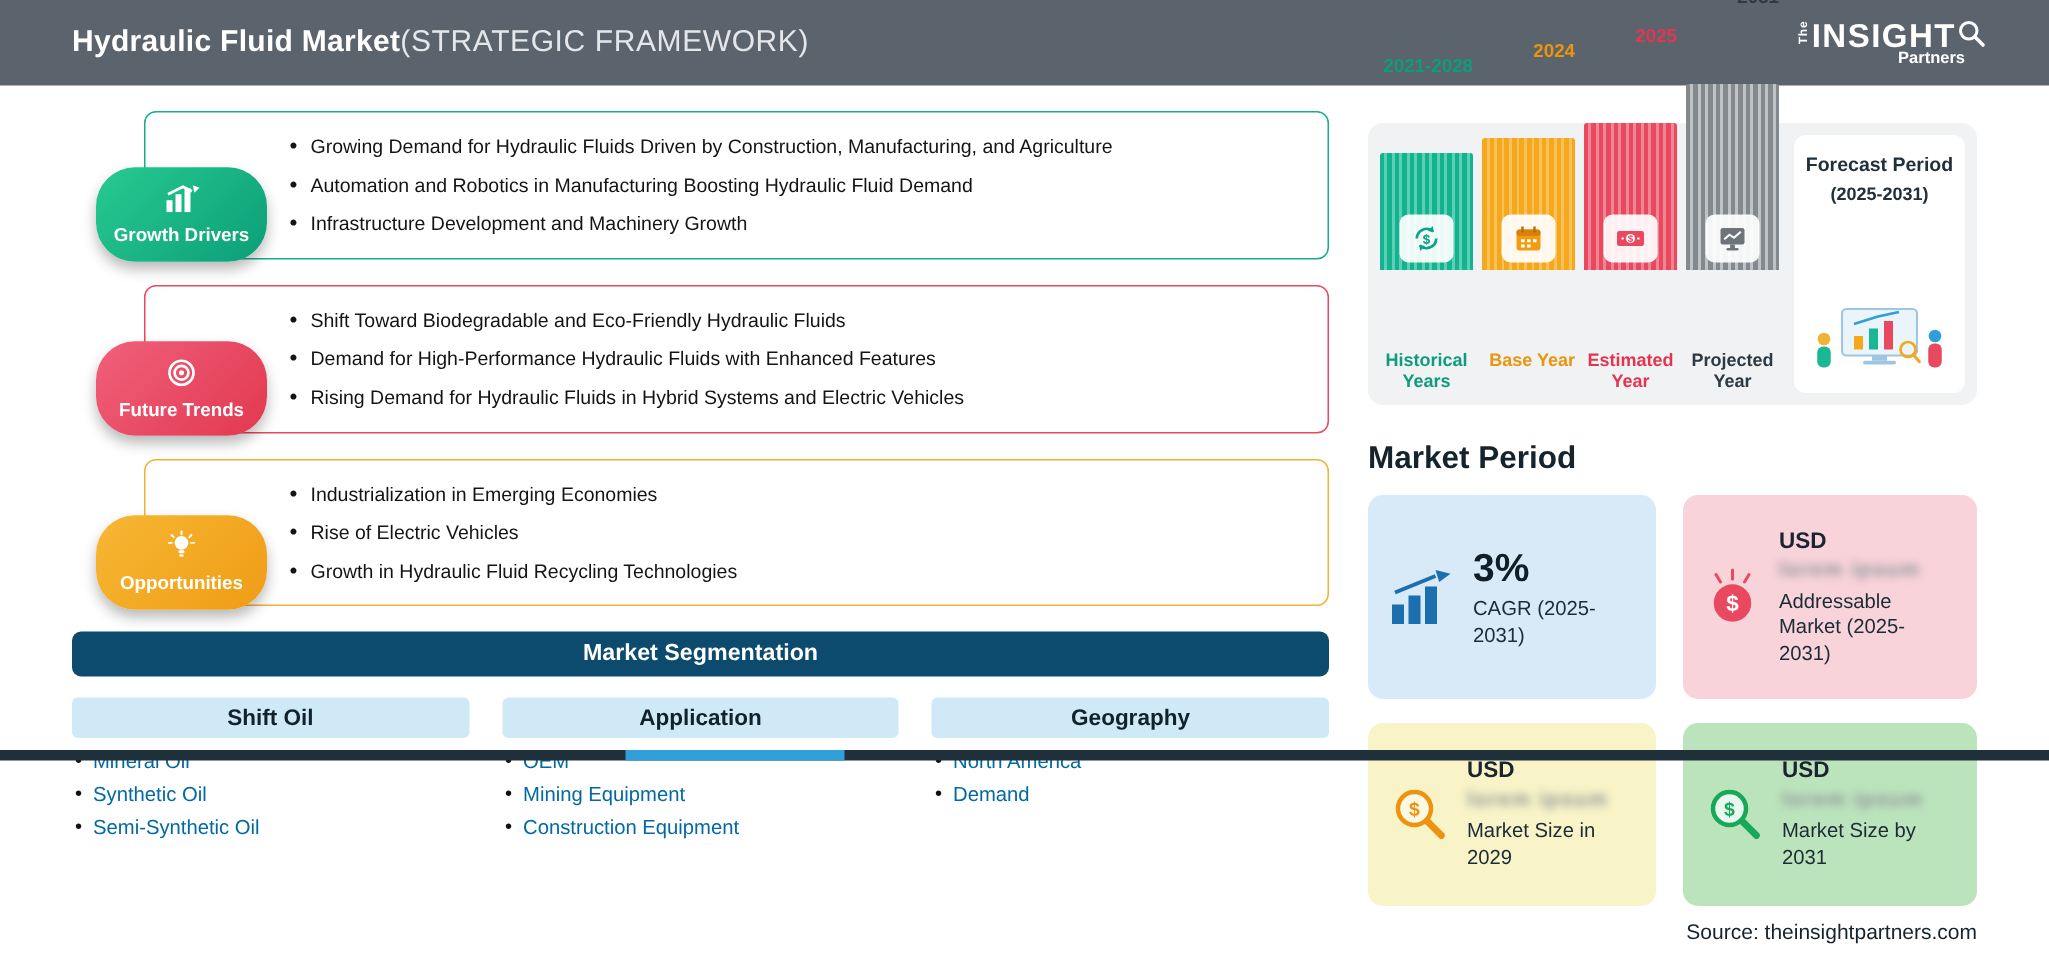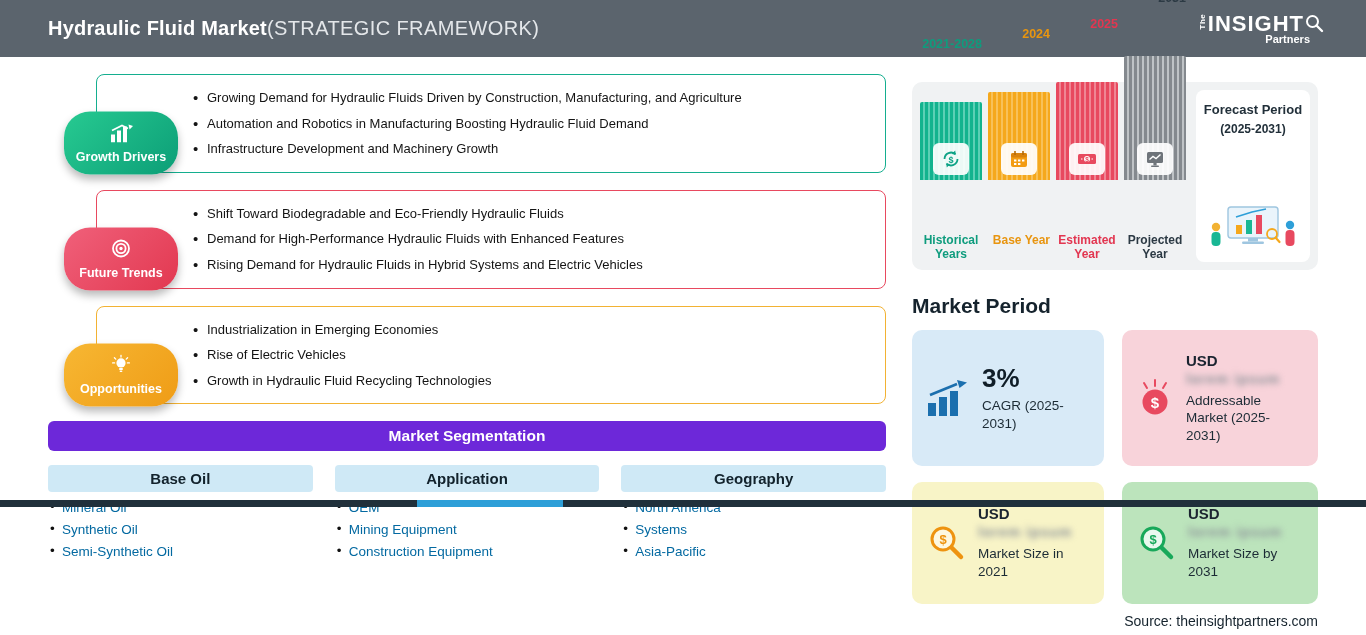--- a/index.html
+++ b/index.html
@@ -32,21 +32,21 @@
   .row-1 .section-badge { background:linear-gradient(135deg,#f0607a,#e23850); }
   .row-2 .section-badge { background:linear-gradient(135deg,#f7b733,#ef9c16); }
   .badge-label { font-size:12.5px; font-weight:bold; }
   .bullet-list { list-style:none; }
   .bullet-list li { position:relative; padding-left:14px; font-size:13px; color:#141414; margin:10px 0; line-height:1.2; }
   .bullet-list li:first-child { margin-top:2px; }
   .bullet-list li:last-child { margin-bottom:2px; }
   .bullet-list li::before { content:"•"; position:absolute; left:0; top:-1px; font-size:15px; color:#141414; }
 
   
-  .seg-bar { margin-top:4px; height:30px; background:#6d28d9; border-radius:6px; color:#fff;
+  .seg-bar { margin-top:4px; height:30px; background:#0c4a6e; border-radius:6px; color:#fff;
              font-size:15.5px; font-weight:bold; display:flex; align-items:center; justify-content:center; }
   .seg-cols { display:flex; gap:22px; margin-top:14px; }
   .seg-col { flex:1; }
   .seg-col-header { background:#cfe9f6; border-radius:4px; height:27px; display:flex; align-items:center;
                     justify-content:center; font-size:15px; font-weight:bold; color:#12222c; }
   .seg-items { list-style:none; margin-top:8px; padding-left:2px; }
   .seg-items li { position:relative; padding-left:12px; font-size:13.5px; color:#0369a1; margin:7px 0; }
   .seg-items li::before { content:"•"; position:absolute; left:0; top:-1px; color:#101010; }
 
   
@@ -173,41 +173,40 @@
           <li>Industrialization in Emerging Economies</li>
           <li>Rise of Electric Vehicles</li>
           <li>Growth in Hydraulic Fluid Recycling Technologies</li>
         </ul>
       </div>
     </div>
 
     <div class="seg-bar">Market Segmentation</div>
     <div class="seg-cols">
       <div class="seg-col">
-        <div class="seg-col-header">Base Oil</div>
+        <div class="seg-col-header">Shift Oil</div>
         <ul class="seg-items">
           <li>Mineral Oil</li>
           <li>Synthetic Oil</li>
           <li>Semi-Synthetic Oil</li>
         </ul>
       </div>
       <div class="seg-col">
         <div class="seg-col-header">Application</div>
         <ul class="seg-items">
           <li>OEM</li>
           <li>Mining Equipment</li>
           <li>Construction Equipment</li>
         </ul>
       </div>
       <div class="seg-col">
         <div class="seg-col-header">Geography</div>
         <ul class="seg-items">
           <li>North America</li>
-          <li>Systems</li>
-          <li>Asia-Pacific</li>
+          <li>Demand</li>
         </ul>
       </div>
     </div>
   </div>
 
   <div class="right-col">
 
     <div class="timeline-panel">
       <div class="tl-col">
         <span class="tl-year y-hist">2021-2028</span>
@@ -340,21 +339,21 @@
         <span class="card-icon">
           <svg width="40" height="40" viewBox="0 0 40 40">
               <circle cx="17" cy="16" r="11" fill="#fdf8e2" stroke="#ee9310" stroke-width="3"></circle>
               <line x1="25.5" y1="24.5" x2="35" y2="34" stroke="#ee9310" stroke-width="4.5" stroke-linecap="round"></line>
               <text x="17" y="21" font-size="13" font-weight="bold" fill="#ee9310" text-anchor="middle">$</text>
             </svg>
         </span>
         <span class="card-text">
           <span class="card-currency">USD</span>
           <span class="card-masked">lorem ipsum</span>
-          <span class="card-label">Market Size in 2021</span>
+          <span class="card-label">Market Size in 2029</span>
         </span>
       </div>
 
       <div class="card card-green">
         <span class="card-icon">
           <svg width="40" height="40" viewBox="0 0 40 40">
               <circle cx="17" cy="16" r="11" fill="#e9f8ee" stroke="#18a85a" stroke-width="3"></circle>
               <line x1="25.5" y1="24.5" x2="35" y2="34" stroke="#18a85a" stroke-width="4.5" stroke-linecap="round"></line>
               <text x="17" y="21" font-size="13" font-weight="bold" fill="#18a85a" text-anchor="middle">$</text>
             </svg>

